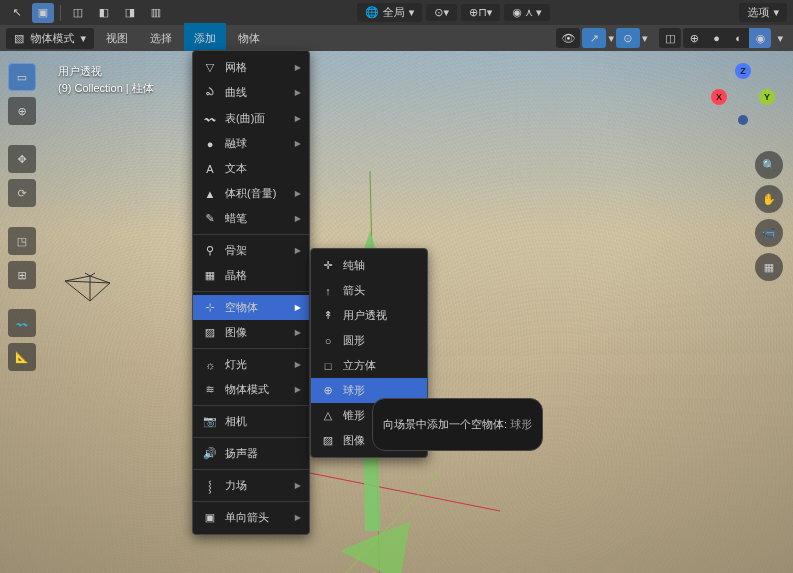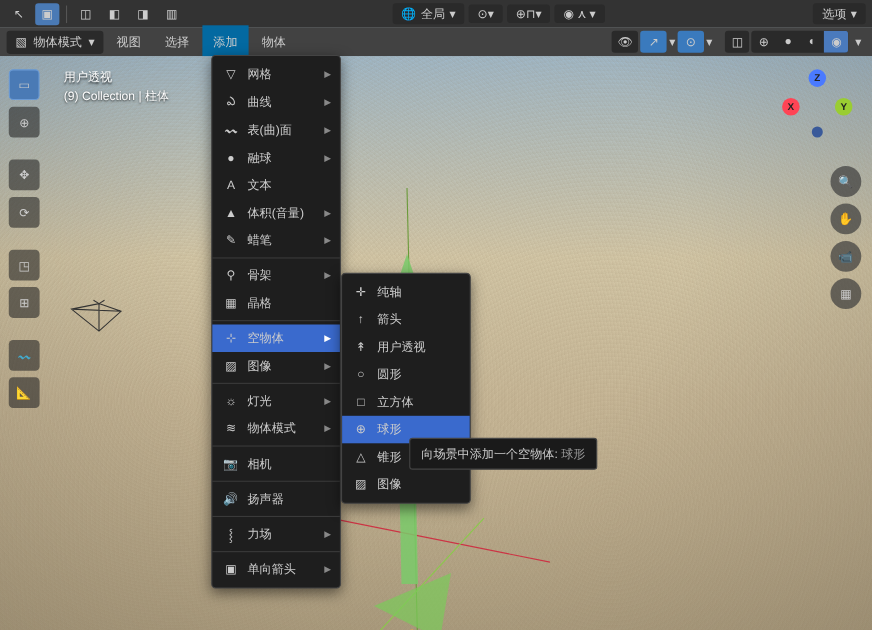--- a/index.html
+++ b/index.html
@@ -60,21 +60,21 @@
 
 .ctx-menu { position: absolute; background: #1e1e1e; border: 1px solid #444; border-radius: 4px; padding: 4px 0; z-index: 10; min-width: 118px; box-shadow: 0 4px 12px rgba(0,0,0,0.5); }
 .ctx-item { padding: 5px 10px; display: flex; align-items: center; gap: 8px; cursor: pointer; position: relative; }
 .ctx-item:hover, .ctx-item.hover { background: #3a6acd; }
 .ctx-item .arrow { position: absolute; right: 8px; font-size: 8px; color: #888; }
 .ctx-item.hover .arrow { color: #fff; }
 .ctx-sep { height: 1px; background: #3a3a3a; margin: 3px 0; }
 .ctx-icon { width: 14px; text-align: center; font-size: 11px; }
 
 
-.tooltip { position: absolute; background: #1a1a1a; border: 1px solid #444; border-radius: 3px; padding: 6px 10px; z-index: 20; font-size: 11px; }
+.tooltip { position: absolute; background: #1a1a1a; border: 1px solid #444; border-radius: 13px; padding: 18px 10px; z-index: 20; font-size: 11px; }
 .tooltip .hl { color: #999; }
 
 svg { display: block; }
 </style>
 </head>
 <body>
 
 <div class="top-bar">
   <div class="tool-btn">↖</div>
   <div class="tool-btn active">▣</div>

